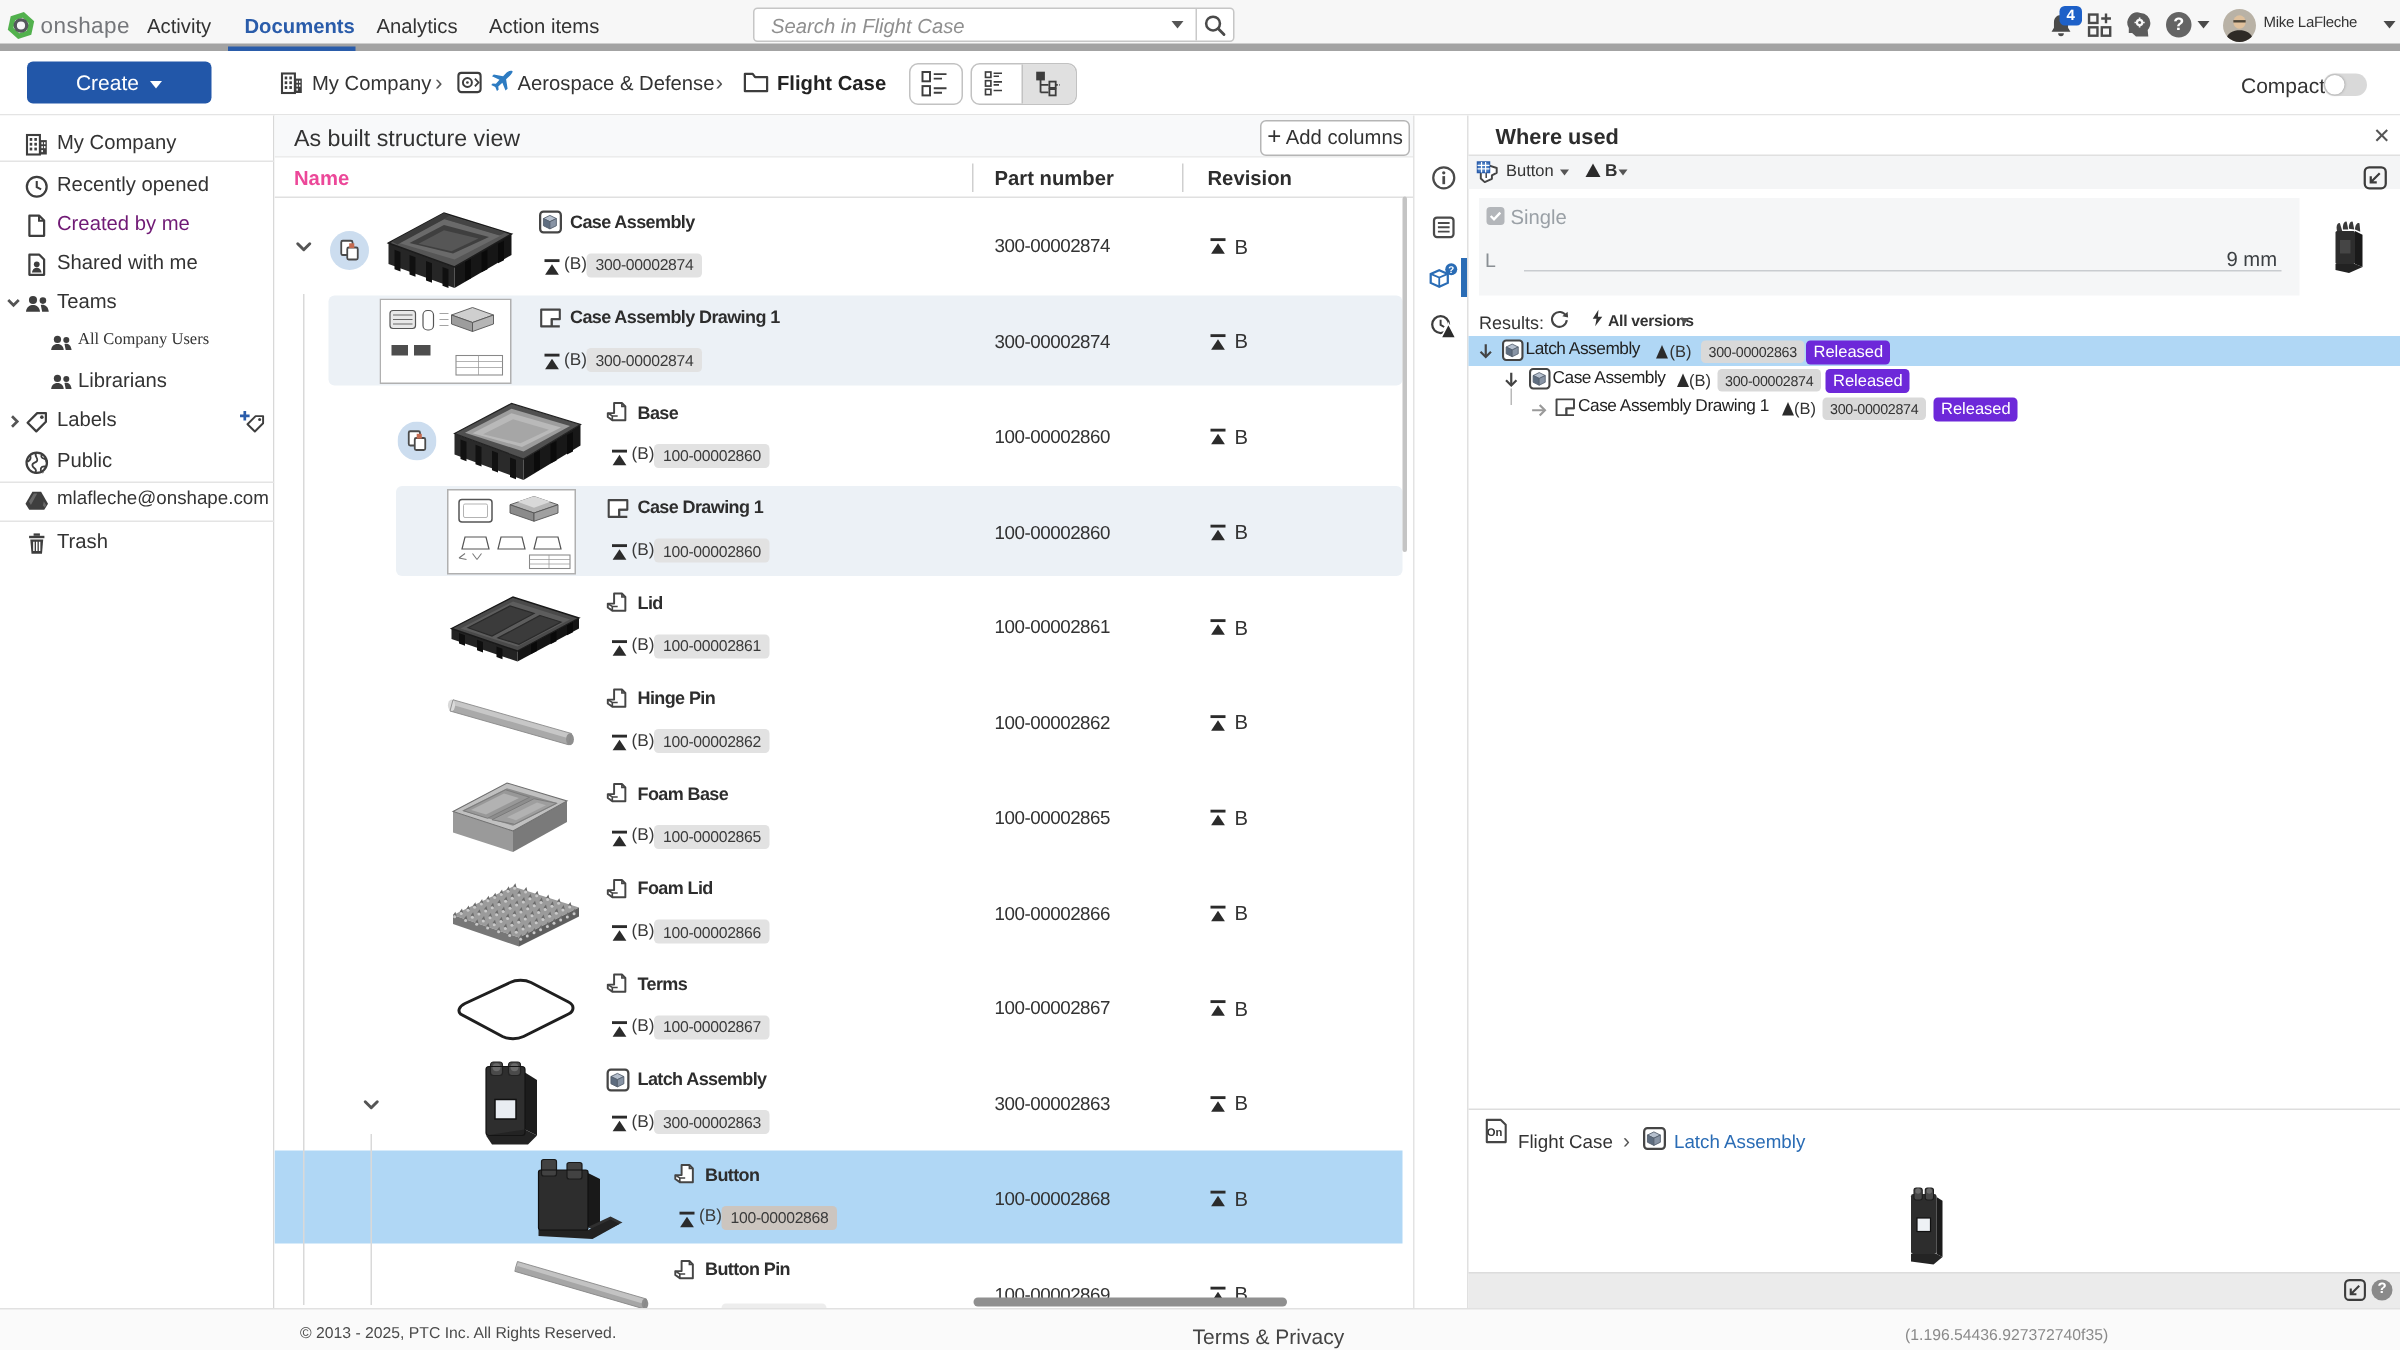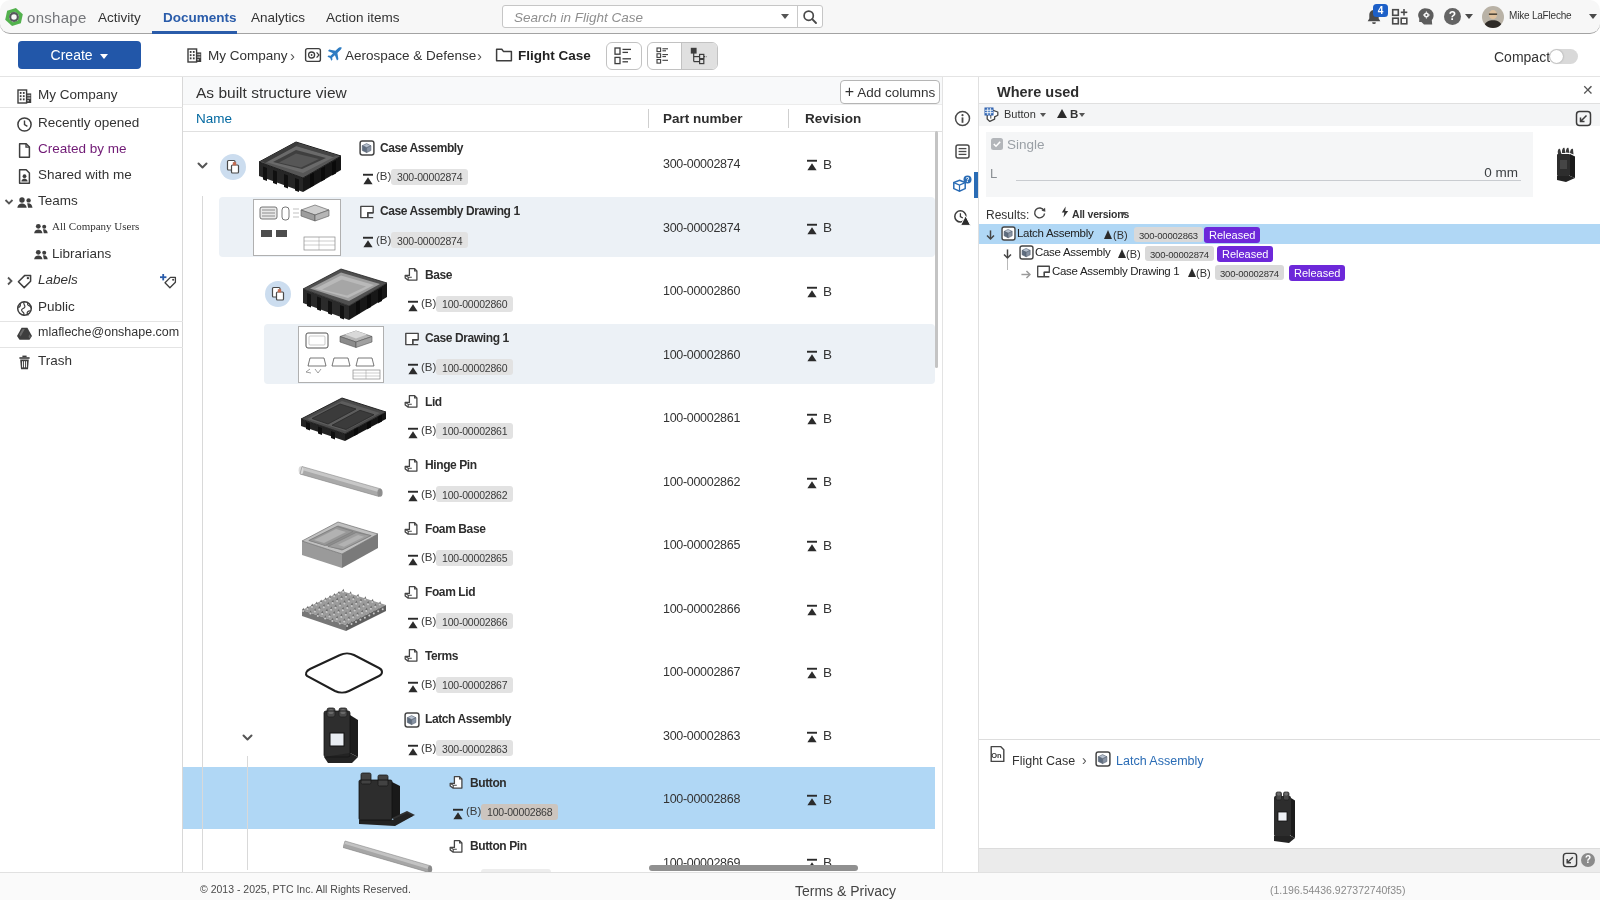--- a/index.html
+++ b/index.html
@@ -10,21 +10,21 @@
  color:#3a3a3a;padding:2.5px 6px 1.5px;line-height:12px;white-space:nowrap;}
 .pn{font-size:12.5px;letter-spacing:-0.3px;color:#333;}
 .badge{display:inline-block;background:#6d28d9;color:#fff;font-size:11px;
  border-radius:3px;padding:2px 5px 1px;line-height:13px;}
 .gpill{display:inline-block;background:#d9d9d9;border-radius:3px;font-size:9.5px;letter-spacing:-0.2px;
  color:#333;padding:2.5px 5px 1.5px;line-height:11px;white-space:nowrap;}
 .caret{display:inline-block;width:0;height:0;border-left:4px solid transparent;
  border-right:4px solid transparent;border-top:5px solid #555;vertical-align:middle;}
 </style></head><body>
 
-<div class="abs" style="left:0;top:0;width:1600px;height:34px;background:#f7f7f7;border-bottom:1px solid #a3a3a3;border-radius:10px;">
+<div class="abs" style="left:0;top:0;width:1600px;height:34px;background:#f7f7f7;border-bottom:5px solid #a3a3a3;">
 <svg class="abs" style="left:4px;top:7px" width="20" height="20" viewBox="0 0 22 22">
 <polygon points="11,0.8 19.8,5.9 19.8,16.1 11,21.2 2.2,16.1 2.2,5.9" fill="#52b14d" transform="rotate(12 11 11)"></polygon>
 <polygon points="11,5.2 16,8.1 16,13.9 11,16.8 6,13.9 6,8.1" fill="#f7f7f7" transform="rotate(12 11 11)"></polygon>
 <circle cx="11" cy="11" r="4.2" fill="none" stroke="#55585c" stroke-width="2.4"></circle>
 </svg>
 <div class="abs" style="left:27px;top:9px;font-size:15px;color:#74767a;font-weight:500;letter-spacing:0.3px;">onshape</div>
 <div class="abs" style="left:98px;top:10px;font-size:13.5px;color:#333;">Activity</div>
 <div class="abs" style="left:163px;top:10px;font-size:13.5px;color:#2a5caa;font-weight:bold;">Documents</div>
 <div class="abs" style="left:152px;top:31px;width:85px;height:3px;background:#2a5caa;"></div>
 <div class="abs" style="left:251px;top:10px;font-size:13.5px;color:#333;">Analytics</div>
@@ -213,21 +213,21 @@
       <circle cx="5.3" cy="5.3" r="2.4" fill="#3e3e3e"></circle>
       <path d="M1.1,12.3 c0.4-3 2.4-3.9 4.2-3.9 c1.8,0 3.8,0.9 4.2,3.9 z" fill="#3e3e3e"></path>
       <circle cx="11.2" cy="5.7" r="2" fill="#3e3e3e"></circle>
       <path d="M10,8.3 c2.3-0.5 4.3,0.7 4.7,4 l-3.9,0" fill="#3e3e3e"></path>
     </svg>
 <div class="abs" style="left:52px;top:169px;font-size:13.5px;color:#333;white-space:nowrap;">Librarians</div>
 <svg class="abs" style="left:16px;top:196px" width="17" height="17" viewBox="0 0 17 17">
       <path d="M14.6,2.4 h-5.8 l-6.4,6.4 5.8,5.8 6.4,-6.4 z" fill="none" stroke="#3e3e3e" stroke-width="1.5" stroke-linejoin="round"></path>
       <circle cx="11.9" cy="5.1" r="1.2" fill="#3e3e3e"></circle>
     </svg>
-<div class="abs" style="left:38px;top:195px;font-size:13.5px;color:#333;white-space:nowrap;font-style:italic;">Labels</div>
+<div class="abs" style="left:38px;top:195px;font-size:13.5px;color:#333;white-space:nowrap;">Labels</div>
 <svg class="abs" style="left:16px;top:223px" width="17" height="17" viewBox="0 0 17 17">
       <circle cx="8.5" cy="8.5" r="6.8" fill="none" stroke="#3e3e3e" stroke-width="1.5"></circle>
       <path d="M4,3.6 c1,1.8 0.4,3-1.6,4.2 M8.2,1.7 c-1.8,2.6 1.4,3.4 0.6,5.4 c-0.7,1.8-3.4,1-3.2,3.2 c0.2,1.8 2.2,1.6 2.4,3.4 c0.1,1 -0.6,1.6-1,1.9 M12,2.8 c-1,1.6-0.2,2.6 1.4,3 c1.4,0.4 1.8,1.4 1.6,2.6 M14.6,11 c-2.2-0.4-3.8,0.6-3.4,2.6 c0.3,1.3,1.4,1.4,1.2,1.4" fill="none" stroke="#3e3e3e" stroke-width="1.2"></path>
     </svg>
 <div class="abs" style="left:38px;top:222px;font-size:13.5px;color:#333;white-space:nowrap;">Public</div>
 <svg class="abs" style="left:16px;top:249px" width="17" height="15" viewBox="0 0 17 15">
       <path d="M5.6,1.8 h5.8 L16,9.9 l-2.5,3.9 H3.5 L1,9.9 Z" fill="#3e3e3e"></path>
       <path d="M6.6,3 h2.2 L4.6,10.6 l-1.3-2.2 Z M12.6,11 l1.2,1.4 1-1.6 -1.6-2.6 Z" fill="#fff" opacity="0.22"></path>
     </svg>
 <div class="abs" style="left:38px;top:248px;font-size:12.5px;color:#333;white-space:nowrap;">mlafleche@onshape.com</div>
@@ -256,21 +256,21 @@
         <line x1="1" y1="4.2" x2="7.4" y2="4.2"></line>
       </g>
     </svg>
 <div class="abs" style="left:0;top:244px;width:183px;height:1px;background:#e4e4e4;"></div>
 <div class="abs" style="left:0;top:270px;width:183px;height:1px;background:#e4e4e4;"></div>
 </div>
 <div class="abs" style="left:183px;top:77px;width:759px;height:795px;background:#fff;overflow:hidden;">
 <div class="abs" style="left:0;top:0;width:759px;height:28px;background:#f8f9fa;border-bottom:1px solid #ececec;"></div>
 <div class="abs" style="left:13px;top:7px;font-size:15.5px;color:#333;">As built structure view</div>
 <div class="abs" style="left:657px;top:3px;width:100px;height:24px;background:#fff;border:1px solid #b5b5b5;border-radius:4px;font-size:13.5px;color:#333;text-align:center;line-height:22px;"><span style="font-size:16px;font-weight:400;">+</span> Add columns</div>
-<div class="abs" style="left:13px;top:34px;font-size:13.5px;font-weight:normal;color:#0369a1;">Name</div>
+<div class="abs" style="left:13px;top:34px;font-size:13.5px;font-weight:bold;color:#ec4899;">Name</div>
 <div class="abs" style="left:480px;top:34px;font-size:13.5px;font-weight:bold;color:#2d2d2d;">Part number</div>
 <div class="abs" style="left:622px;top:34px;font-size:13.5px;font-weight:bold;color:#2d2d2d;">Revision</div>
 <div class="abs" style="left:465px;top:32px;width:1px;height:19px;background:#cfcfcf;"></div>
 <div class="abs" style="left:605px;top:32px;width:1px;height:19px;background:#cfcfcf;"></div>
 <div class="abs" style="left:0;top:54px;width:759px;height:1px;background:#e0e0e0;"></div>
 <div class="abs" style="left:13px;top:81.0px;"><svg width="13" height="13" viewBox="0 0 13 13">
         <polyline points="2.5,4.5 6.5,8.5 10.5,4.5" fill="none" stroke="#555" stroke-width="2" stroke-linecap="round" stroke-linejoin="round"></polyline>
       </svg></div>
 <div class="abs" style="left:36.5px;top:77.0px;"><svg width="26" height="26" viewBox="0 0 26 26">
         <circle cx="13" cy="13" r="13" fill="#ccddef"></circle>
@@ -836,21 +836,21 @@
 <path d="M11.5,5.5 L5.5,11.5 M5.5,7.5 V11.5 H9.5" fill="none" stroke="#3c3c3c" stroke-width="1.5"></path>
     </svg>
 <div class="abs" style="left:7px;top:55px;width:547px;height:65px;background:#f5f6f7;"></div>
 <div class="abs" style="left:12px;top:61px;width:12px;height:12px;background:#b3b6ba;border-radius:2.5px;"></div>
 <svg class="abs" style="left:12px;top:61px" width="12" height="12" viewBox="0 0 12 12">
       <path d="M2.8,6 L5,8.2 L9.2,3.8" fill="none" stroke="#fff" stroke-width="1.6"></path>
     </svg>
 <div class="abs" style="left:28px;top:60px;font-size:13.5px;color:#9aa0a6;">Single</div>
 <div class="abs" style="left:11px;top:89px;font-size:13px;color:#8a8f94;">L</div>
 <div class="abs" style="left:37px;top:103px;width:505px;height:1px;background:#c9ccd0;"></div>
-<div class="abs" style="left:439px;top:88px;width:100px;text-align:right;font-size:13.5px;color:#3c4043;">0 mm</div>
+<div class="abs" style="left:439px;top:88px;width:100px;text-align:right;font-size:13.5px;color:#3c4043;">9 mm</div>
 <svg class="abs" style="left:573px;top:69px" width="28" height="40" viewBox="0 0 28 40">
 <rect x="5" y="8" width="13" height="22" rx="1" fill="#2d2d2d"></rect>
 <path d="M6,8 C5,4 7,2 8,3 L9.5,8 Z" fill="#3a3a3a"></path>
       <path d="M10,7 C9.5,3 11.5,1 12.5,2 L13.5,7 Z" fill="#3a3a3a"></path>
 <path d="M14,6.5 C13.5,3 15.5,1 16.5,2 L17.5,7 Z" fill="#3a3a3a"></path>
       <path d="M18,7 C18,3.5 20,2 21,3 L21.5,8.5 Z" fill="#3a3a3a"></path>
 <polygon points="18,8 23,10.5 23,32 18,30" fill="#1a1a1a"></polygon>
 <polygon points="5,30 18,30 23,32 14,36 5,34" fill="#222"></polygon>
 <rect x="8" y="14" width="7" height="9" fill="#454545"></rect>
     </svg>

